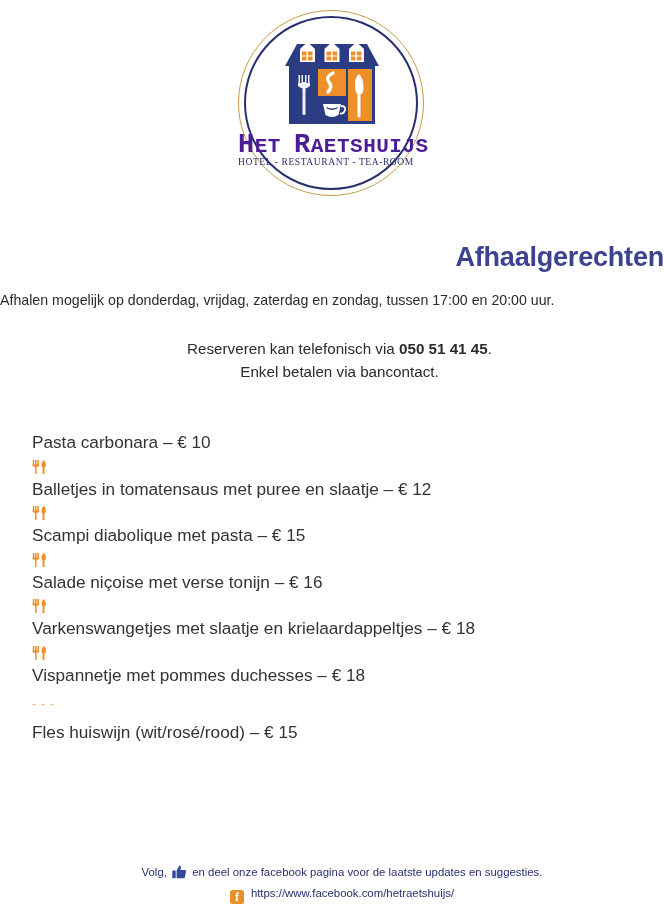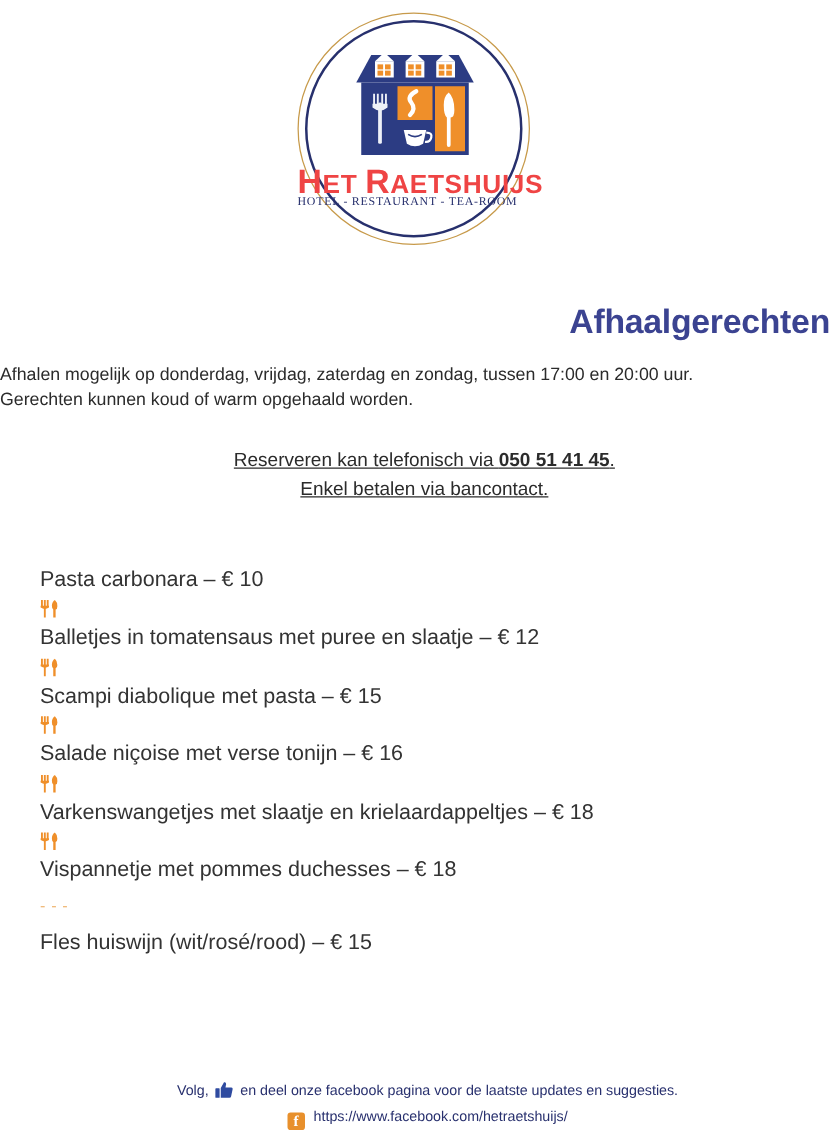--- a/index.html
+++ b/index.html
@@ -52,25 +52,25 @@
     top: 22px;
     width: 130px;
     height: 100px;
   }
   .logo-name {
     position: absolute;
     left: 0;
     right: 0;
     top: 122px;
     text-align: center;
-    font-family: Liberation Sans, sans-serif;
+    font-family: Liberation Mono, monospace;
     font-size: 21px;
     font-weight: 700;
     letter-spacing: 0.5px;
-    color: #ef4444;
+    color: #4c1d95;
     line-height: 1;
     white-space: nowrap;
   }
   .logo-name .cap { font-size: 27px; }
   .logo-sub {
     position: absolute;
     left: 0;
     right: 0;
     top: 148px;
     text-align: left;
@@ -99,21 +99,20 @@
     line-height: 1.42;
     color: #2b2b2b;
   }
   .intro-line { display: block; }
   .reserve {
     margin: 27px 0 0 15px;
     text-align: center;
     font-size: 15.2px;
     line-height: 1.52;
     color: #2b2b2b;
-    text-decoration: underline;
   }
   .reserve-line { display: block; }
   .phone { font-weight: 700; }
 
   
   .menu {
     margin: 48px 0 0 0;
     text-align: left;
     padding-left: 32px;
   }
@@ -240,21 +239,20 @@
 
     <div class="logo-name"><span class="cap">H</span>ET <span class="cap">R</span>AETSHUIJS</div>
     <div class="logo-sub">HOTEL - RESTAURANT - TEA-ROOM</div>
   </div>
 </div>
 
 <h1 class="title">Afhaalgerechten</h1>
 
 <div class="intro">
   <span class="intro-line">Afhalen mogelijk op donderdag, vrijdag, zaterdag en zondag, tussen 17:00 en 20:00 uur.</span>
-  <span class="intro-line">Gerechten kunnen koud of warm opgehaald worden.</span>
 </div>
 
 <div class="reserve">
   <span class="reserve-line"><span>Reserveren kan telefonisch via </span><span class="phone">050 51 41 45</span><span>.</span></span>
   <span class="reserve-line">Enkel betalen via bancontact.</span>
 </div>
 
 <div class="menu">
 
   <div class="menu-item">Pasta carbonara – € 10</div>

